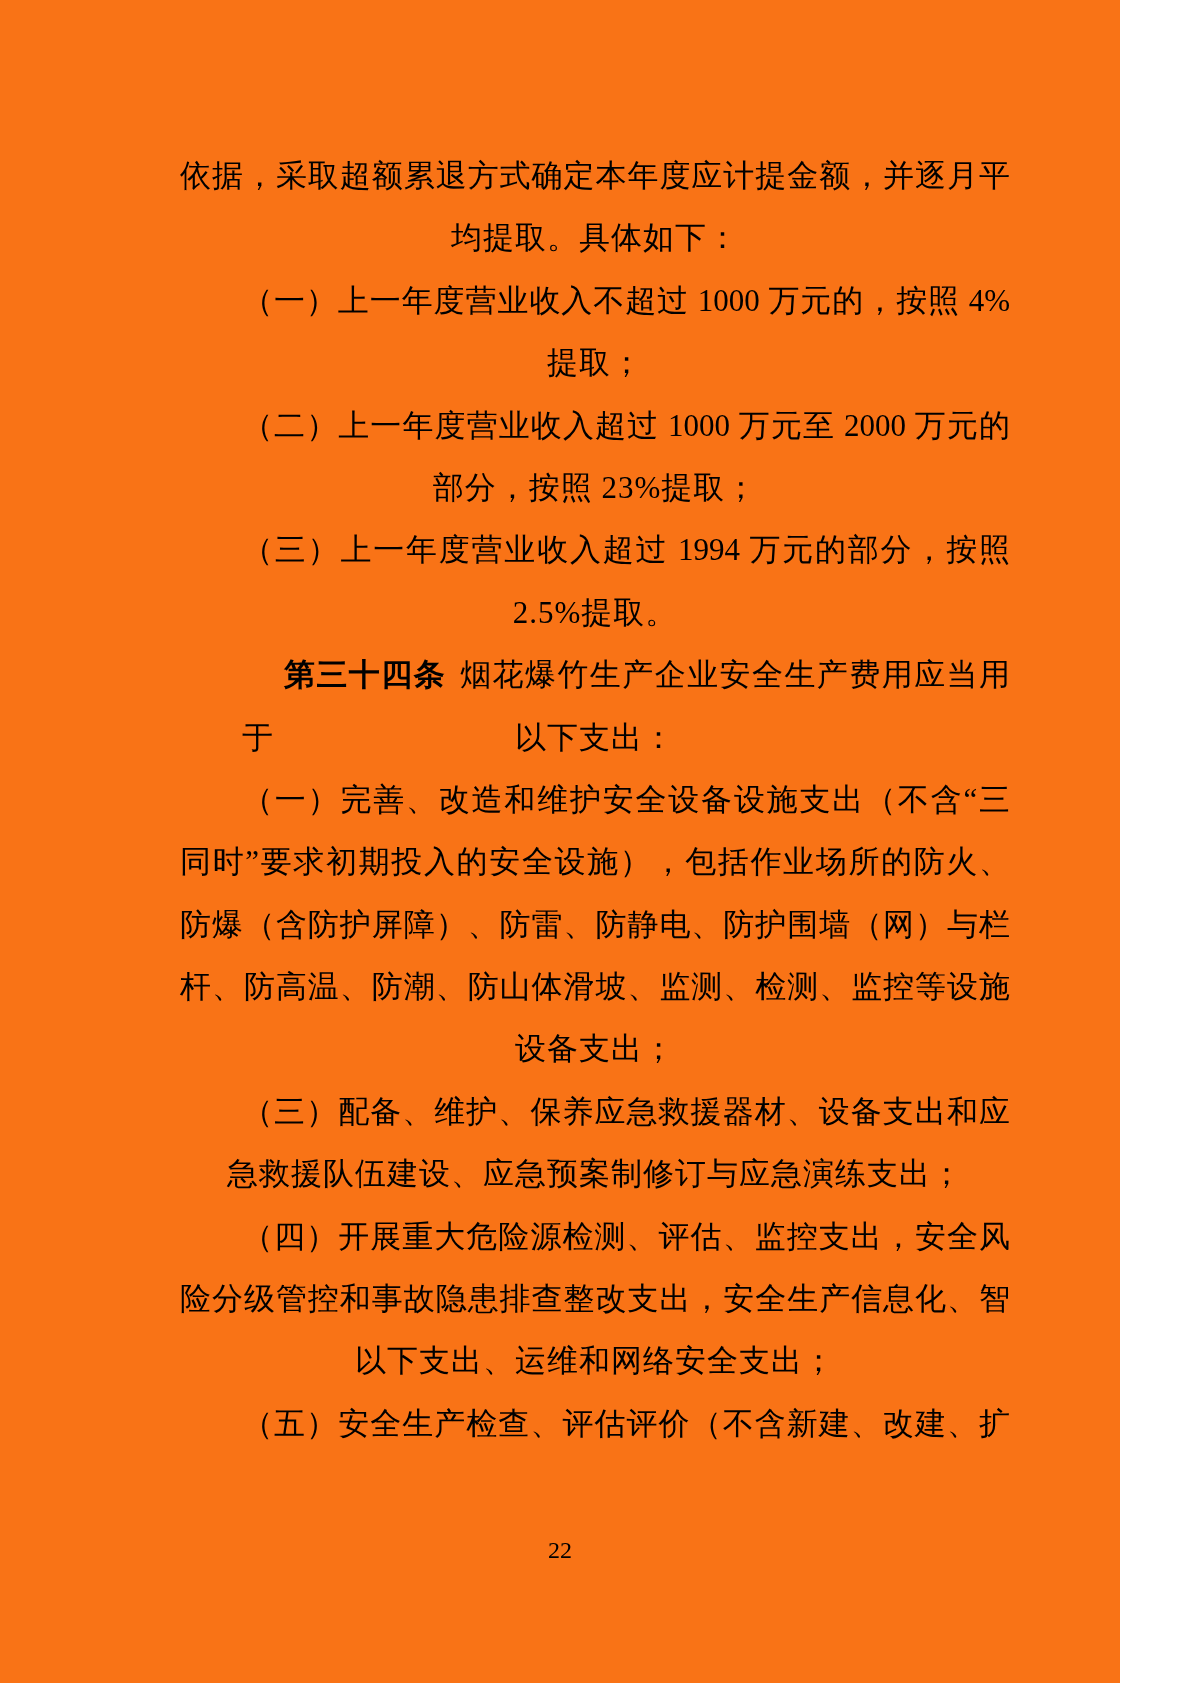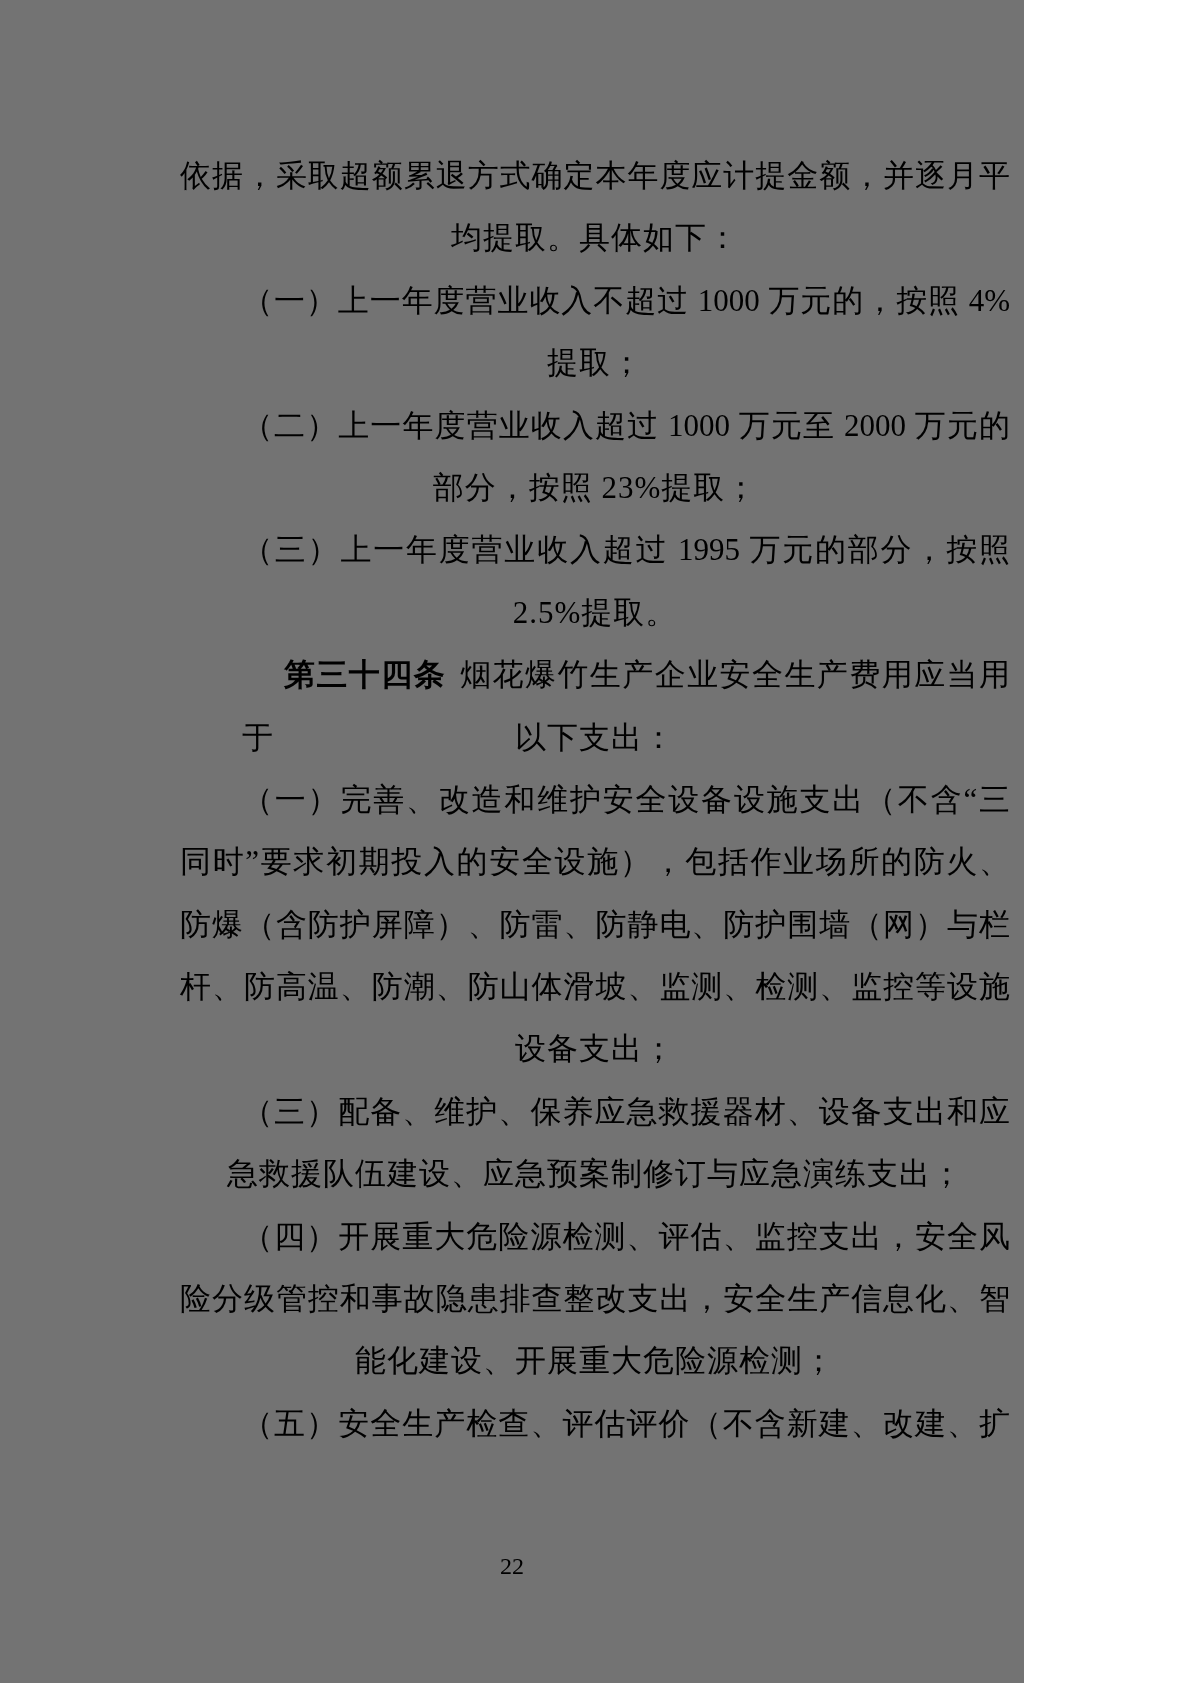--- a/index.html
+++ b/index.html
@@ -4,23 +4,23 @@
 <style>
   html, body {
     margin: 0;
     padding: 0;
     background: #ffffff;
     color: #000000;
     font-family: "Liberation Serif", "DejaVu Serif", serif;
   }
   .page {
     position: relative;
-    width: 1024px;
+    width: 1120px;
     height: 1683px;
-    background: #737373;
+    background: #f97316;
     overflow: hidden;
   }
   .text-block {
     position: absolute;
     left: 180px;
     top: 145px;
     width: 830px;
   }
   .line {
     font-size: 31px;
@@ -48,46 +48,45 @@
   }
   .page-number {
     position: absolute;
     top: 1534px;
     left: 0;
     width: 100%;
     text-align: center;
     font-size: 24px;
     line-height: 32px;
     letter-spacing: 0;
-    margin-top: 16px;
   }
 </style>
 </head>
 <body>
 
 <div class="page">
   <div class="text-block">
     <div class="line full">依据，采取超额累退方式确定本年度应计提金额，并逐月平</div>
     <div class="line">均提取。具体如下：</div>
     <div class="line full indent">（一）上一年度营业收入不超过 1000 万元的，按照 4%</div>
     <div class="line">提取；</div>
     <div class="line full indent">（二）上一年度营业收入超过 1000 万元至 2000 万元的</div>
     <div class="line">部分，按照 23%提取；</div>
-    <div class="line full indent">（三）上一年度营业收入超过 1995 万元的部分，按照</div>
+    <div class="line full indent">（三）上一年度营业收入超过 1994 万元的部分，按照</div>
     <div class="line">2.5%提取。</div>
     <div class="line full indent">
       <span class="bold">第三十四条</span><span>烟花爆竹生产企业安全生产费用应当用于</span>
     </div>
     <div class="line">以下支出：</div>
     <div class="line full indent">（一）完善、改造和维护安全设备设施支出（不含“三</div>
     <div class="line full">同时”要求初期投入的安全设施），包括作业场所的防火、</div>
     <div class="line full">防爆（含防护屏障）、防雷、防静电、防护围墙（网）与栏</div>
     <div class="line full">杆、防高温、防潮、防山体滑坡、监测、检测、监控等设施</div>
     <div class="line">设备支出；</div>
     <div class="line full indent">（三）配备、维护、保养应急救援器材、设备支出和应</div>
     <div class="line">急救援队伍建设、应急预案制修订与应急演练支出；</div>
     <div class="line full indent">（四）开展重大危险源检测、评估、监控支出，安全风</div>
     <div class="line full">险分级管控和事故隐患排查整改支出，安全生产信息化、智</div>
-    <div class="line">能化建设、开展重大危险源检测；</div>
+    <div class="line">以下支出、运维和网络安全支出；</div>
     <div class="line full indent">（五）安全生产检查、评估评价（不含新建、改建、扩</div>
   </div>
   <div class="page-number">22</div>
 </div>
 
 </body></html>

